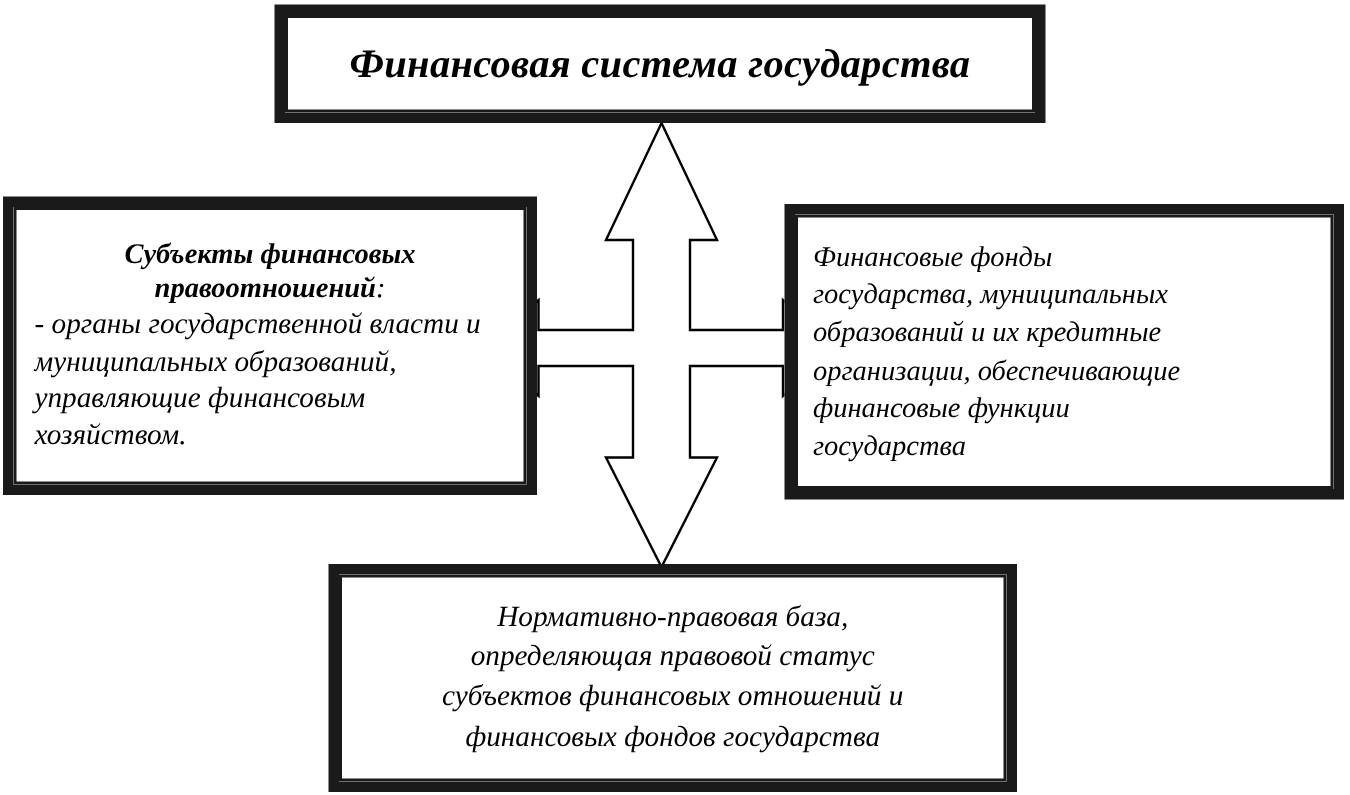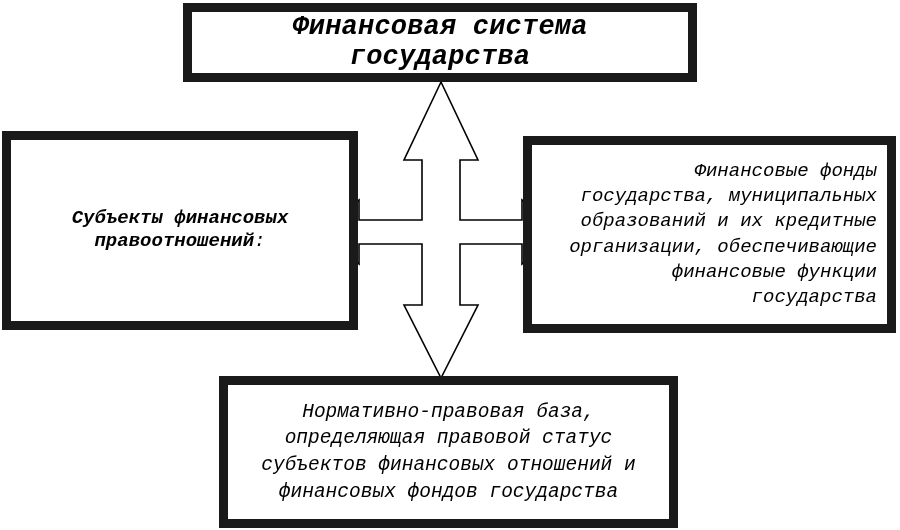--- a/index.html
+++ b/index.html
@@ -25,21 +25,20 @@
   .box-inner {
     width: 100%;
     height: 100%;
     border: 2px solid #1a1a1a;
     box-sizing: border-box;
     background: #ffffff;
     display: flex;
     flex-direction: column;
     justify-content: center;
     overflow: hidden;
-    font-family: Liberation Mono, monospace;
   }
   .box-pad {
     padding: 2px 10px;
   }
 
   
   #box-top {
     left: 183px;
     top: 3px;
     width: 514px;
@@ -88,21 +87,21 @@
   #box-right {
     left: 523px;
     top: 136px;
     width: 373px;
     height: 197px;
   }
   #box-right .body {
     font-style: italic;
     font-weight: normal;
     font-size: 19px;
-    text-align: right;
+    text-align: left;
     color: #000000;
     line-height: 1.33;
     white-space: pre-line;
   }
 
   
   #box-bottom {
     left: 219px;
     top: 376px;
     width: 459px;
@@ -142,20 +141,21 @@
       <div class="box-pad">
         <div class="title">Финансовая система государства</div>
       </div>
     </div>
   </div>
 
   <div class="box" id="box-left">
     <div class="box-inner">
       <div class="box-pad">
         <div class="heading"><span>Субъекты финансовых правоотношений</span><span class="colon">:</span></div>
+        <div class="body">- органы государственной власти и муниципальных образований, управляющие финансовым хозяйством.</div>
       </div>
     </div>
   </div>
 
   <div class="box" id="box-right">
     <div class="box-inner">
       <div class="box-pad">
         <div class="body">Финансовые фонды
 государства, муниципальных
 образований и  их кредитные

